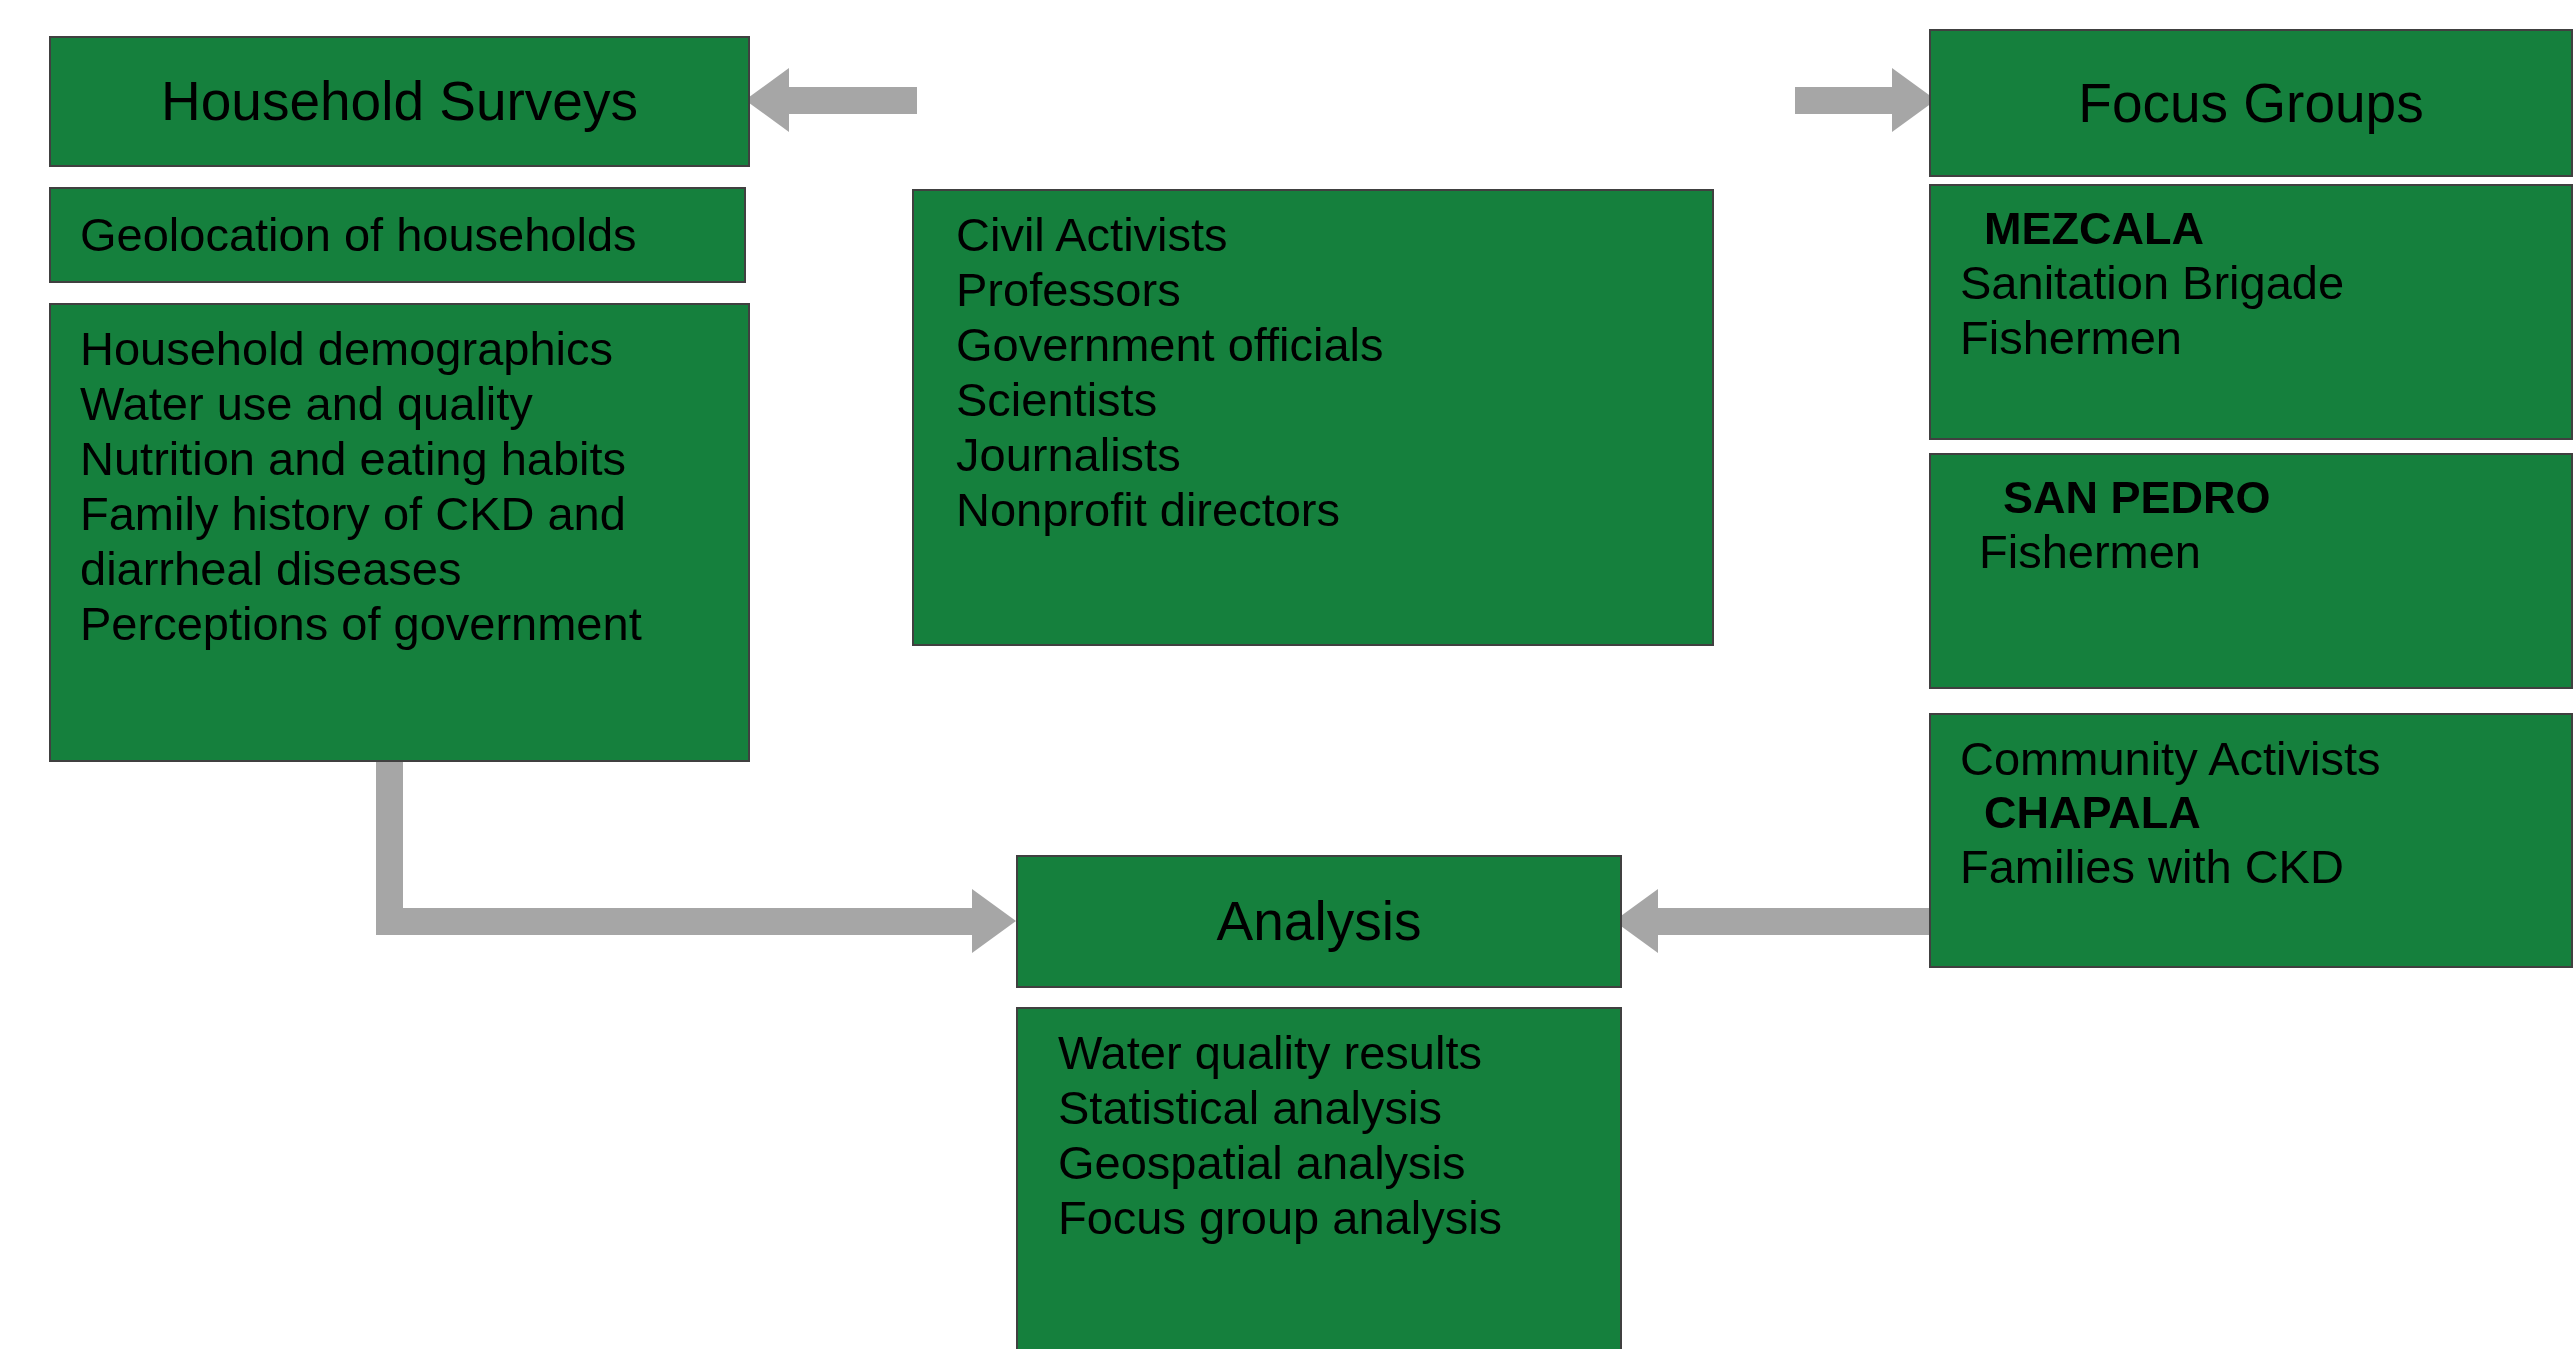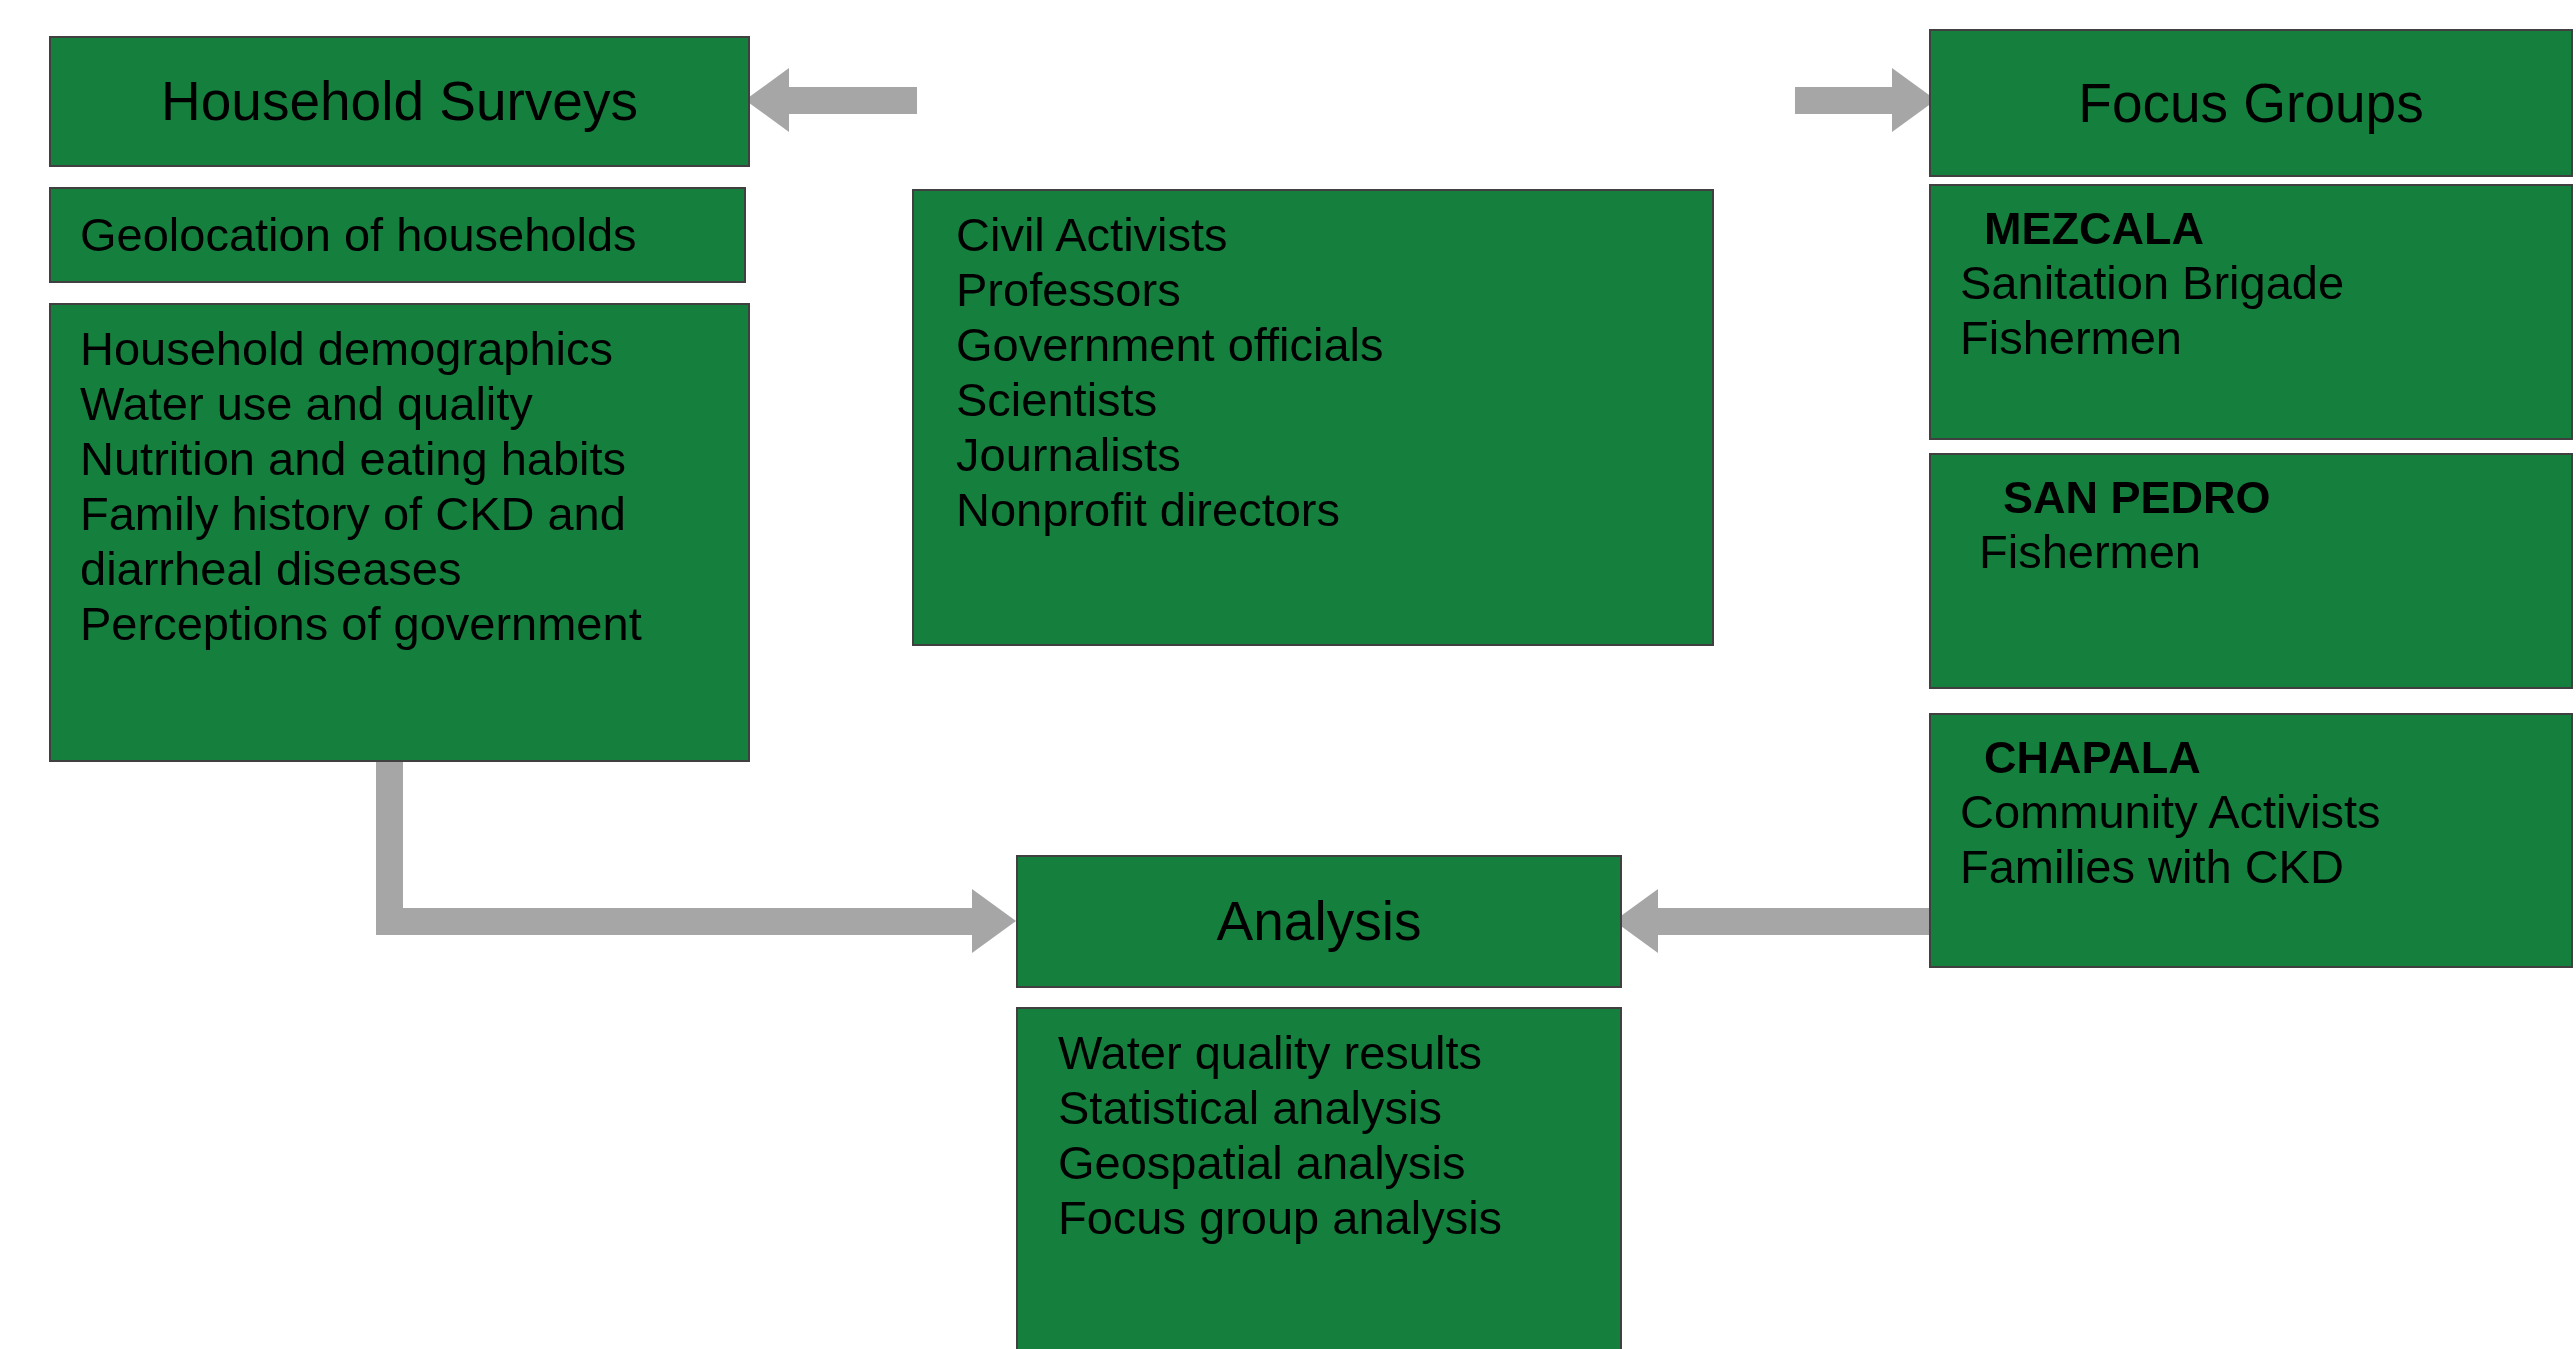--- a/index.html
+++ b/index.html
@@ -153,22 +153,22 @@
     <div class="line">Sanitation Brigade</div>
     <div class="line">Fishermen</div>
   </div>
 
   <div class="box listbox" style="left:1929px; top:453px; width:644px; height:236px;padding-left:48px;">
     <div class="line bold">SAN PEDRO</div>
     <div class="line">Fishermen</div>
   </div>
 
   <div class="box listbox" style="left:1929px; top:713px; width:644px; height:255px;">
+    <div class="line">Community Activists</div>
     <div class="line bold">CHAPALA</div>
-    <div class="line">Community Activists</div>
     <div class="line">Families with CKD</div>
   </div>
 
   <div class="box header" style="left:1016px; top:855px; width:606px; height:133px;">
     <span class="title">Analysis</span>
   </div>
 
   <div class="box listbox" style="left:1016px; top:1007px; width:606px; height:380px; padding-left:40px;">
     <div class="line">Water quality results</div>
     <div class="line">Statistical analysis</div>

